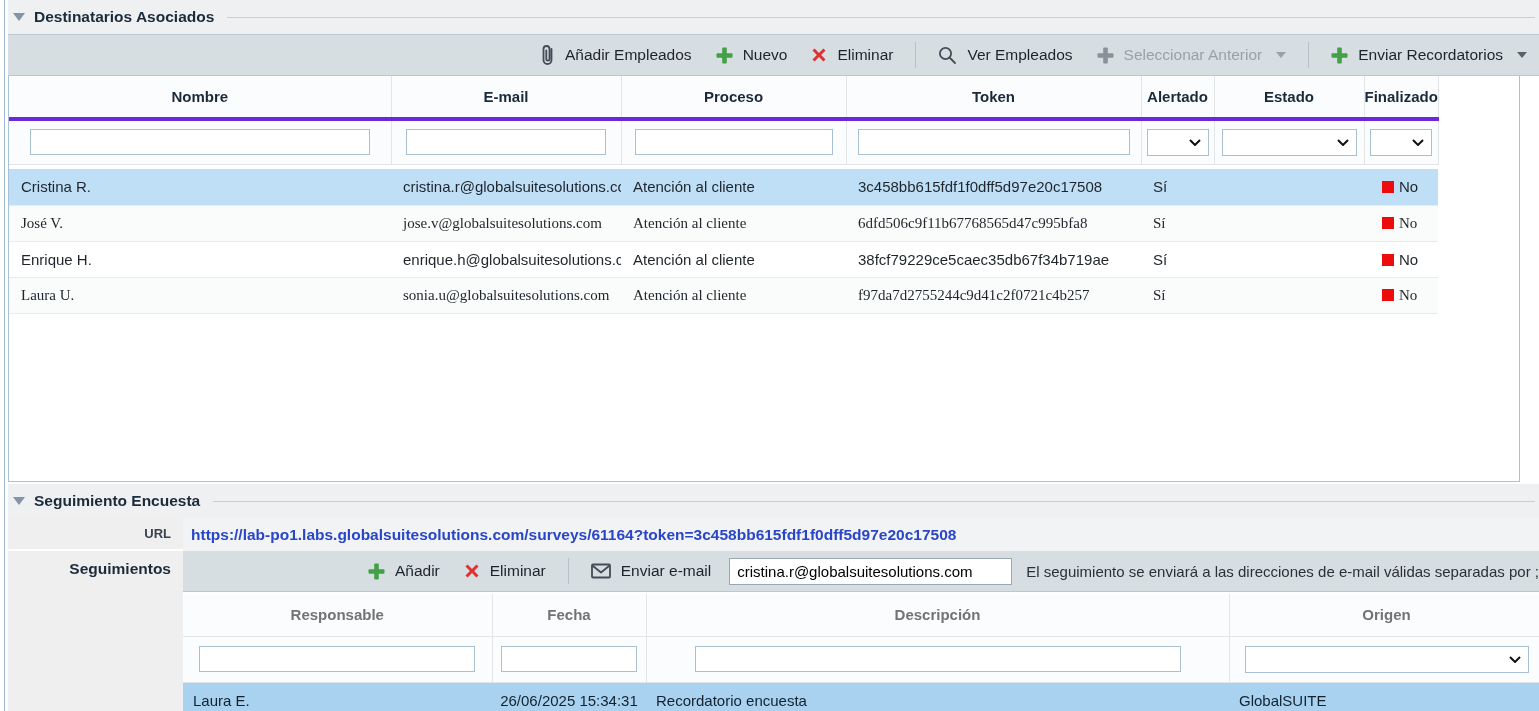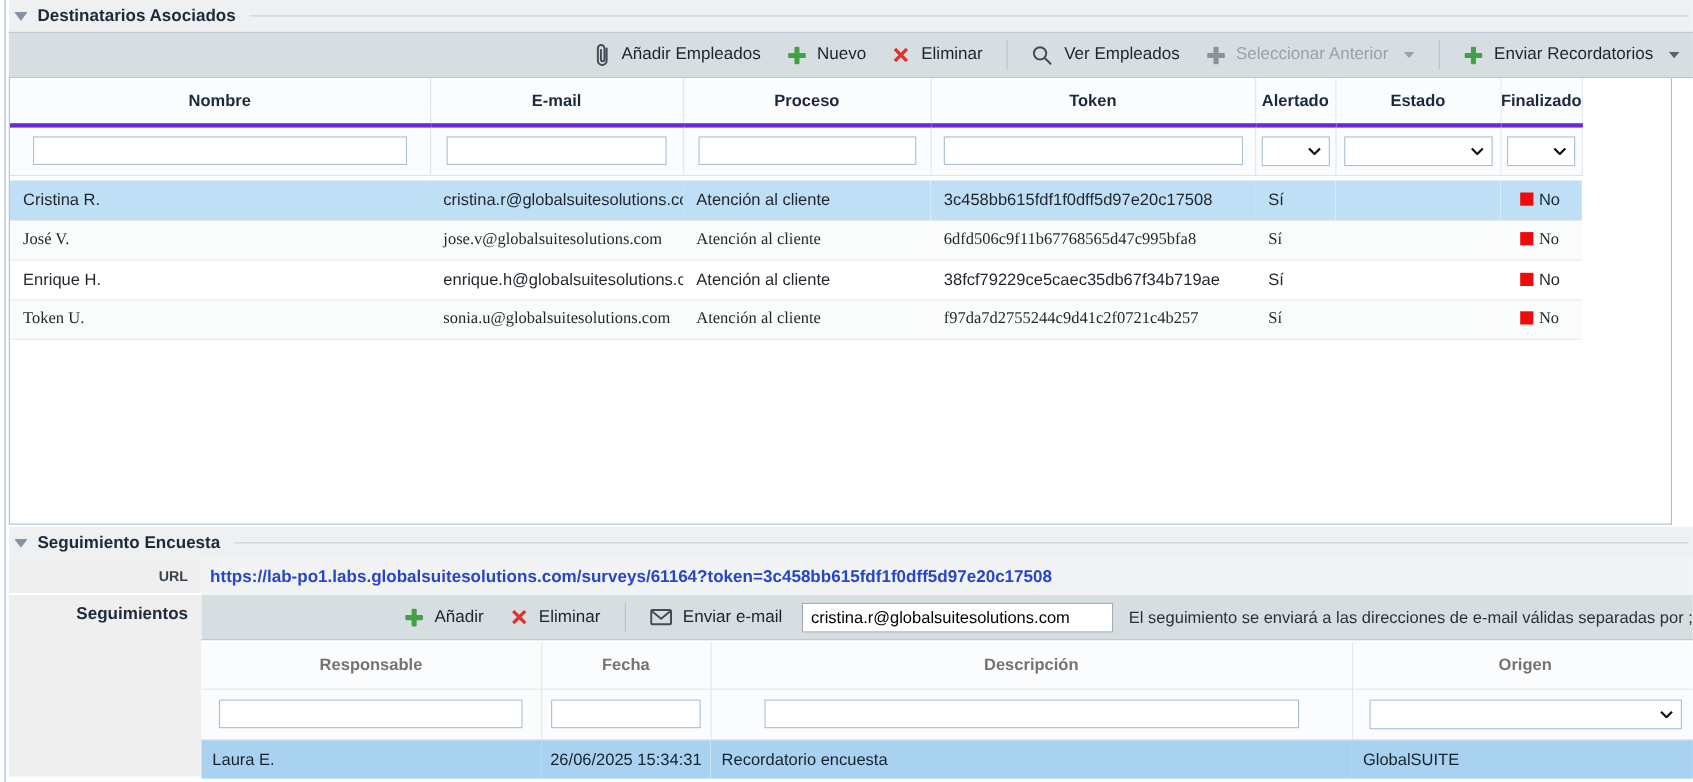--- a/index.html
+++ b/index.html
@@ -1,21 +1,21 @@
 <!DOCTYPE html>
 <html><head>
 <meta charset="utf-8">
 <style>
   * { margin:0; padding:0; box-sizing:border-box; }
   html,body { width:1539px; height:711px; overflow:hidden; background:#fff;
     font-family:"Liberation Sans", sans-serif; color:#212529; font-size:15px; }
   .outer { position:relative; height:711px; margin-left:4px; border-left:1px solid #9db7d2; padding-left:3px; }
 
   
-  .section-header { display:flex; align-items:center; height:29px; background:#eef0f2; gap:9px; padding-left:5px; }
+  .section-header { display:flex; align-items:center; height:34px; background:#eef0f2; gap:9px; padding-left:5px; }
   .tri { display:inline-flex; width:12px; height:8px; flex:0 0 auto; }
   .tri svg { width:12px; height:8px; fill:#8593a6; }
   .section-title { font-weight:bold; color:#1c2b3a; font-size:15.5px; white-space:nowrap; }
   .legend-line { flex:1 1 auto; border-top:1px solid #c9ced4; margin:0 4px; }
 
   
   .toolbar { display:flex; align-items:center; height:42px; background:#d7dee1;
     border-top:1px solid #bcc9d4; border-bottom:1px solid #bcc7cc; padding-left:14px;justify-content:flex-end; }
   .tbtn { display:inline-flex; align-items:center; gap:10px; background:none; border:none;
     font-family:inherit; font-size:15.5px; color:#1d242b; cursor:pointer; padding:0 12px; white-space:nowrap; }
@@ -234,21 +234,21 @@
         <tr>
           <td class="cell">Enrique H.</td>
           <td class="cell">enrique.h@globalsuitesolutions.com</td>
           <td class="cell">Atención al cliente</td>
           <td class="cell">38fcf79229ce5caec35db67f34b719ae</td>
           <td class="cell">Sí</td>
           <td class="cell"></td>
           <td class="cell fin"><span class="sq"></span><span>No</span></td>
         </tr>
         <tr class="r-alt">
-          <td class="cell">Token U.</td>
+          <td class="cell">Laura U.</td>
           <td class="cell">sonia.u@globalsuitesolutions.com</td>
           <td class="cell">Atención al cliente</td>
           <td class="cell">f97da7d2755244c9d41c2f0721c4b257</td>
           <td class="cell">Sí</td>
           <td class="cell"></td>
           <td class="cell fin"><span class="sq"></span><span>No</span></td>
         </tr>
       </tbody>
         </table>
     </div>

